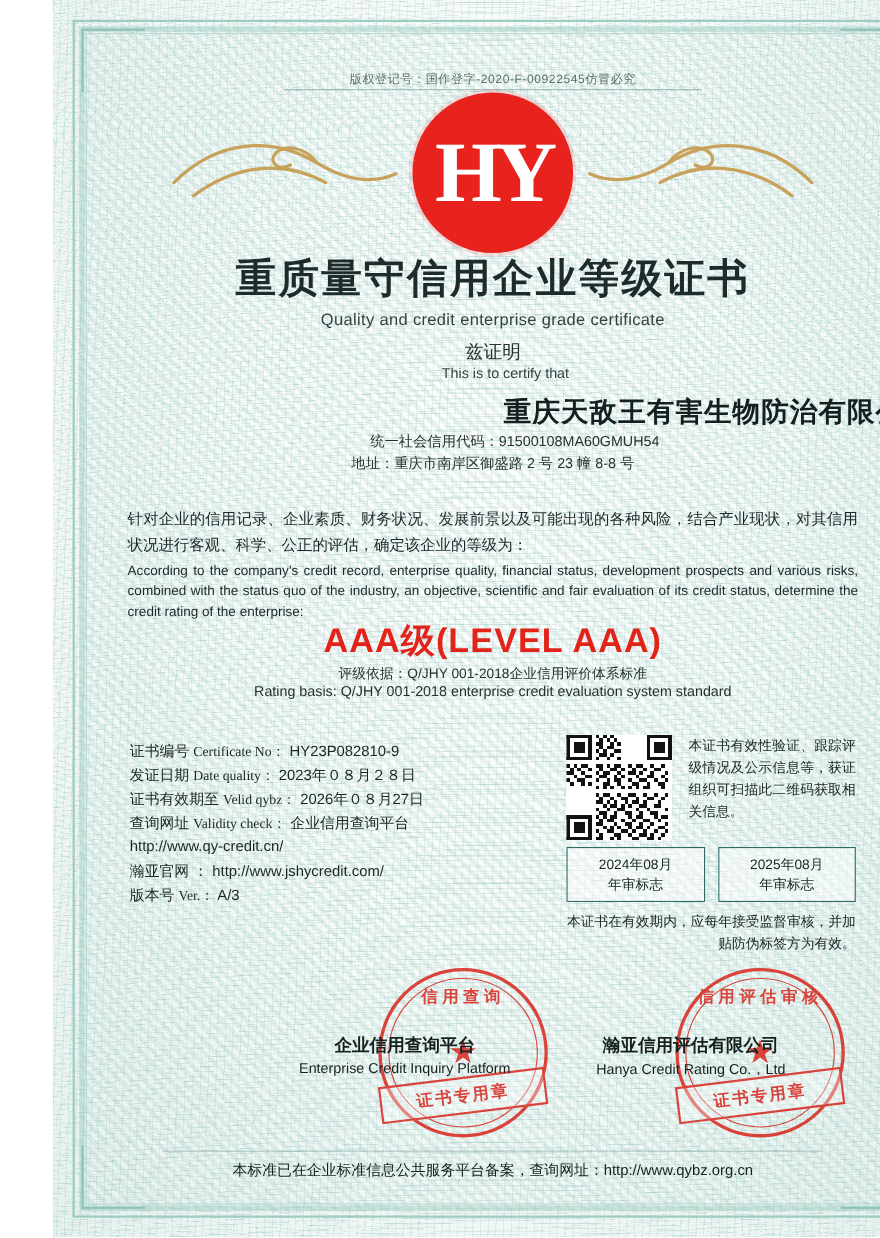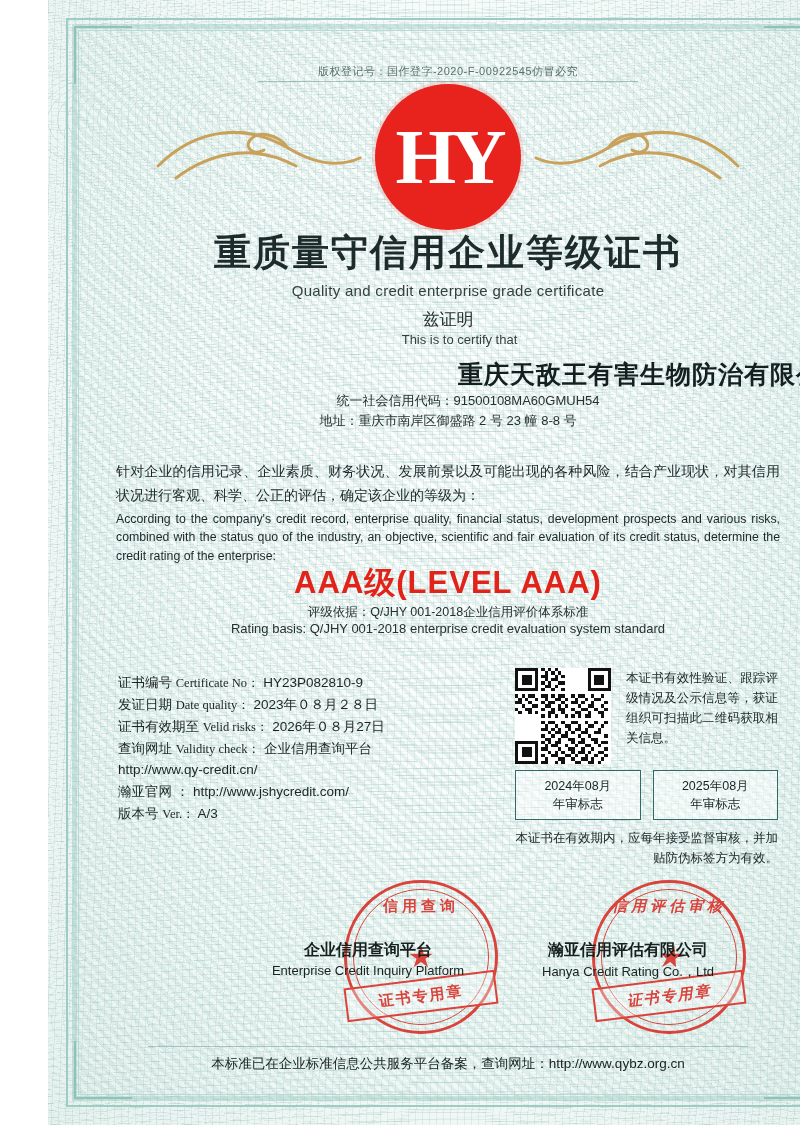--- a/index.html
+++ b/index.html
@@ -158,21 +158,21 @@
     position:absolute;top:828px;left:467px;width:263px;
     font-size:12.5px;color:#1a2524;line-height:1.6;text-align:right;
   }
 
   .seals{position:absolute;top:880px;left:0;right:0;height:150px;}
   .seal{
     position:absolute;width:148px;height:148px;border-radius:50%;
     border:3px solid #d8261d;opacity:.85;
   }
   .seal.left{left:296px;top:0;}
-  .seal.right{left:544px;top:0;font-style:italic;}
+  .seal.right{left:566px;top:0;}
   .seal .inner{position:absolute;inset:6px;border:1px solid #d8261d;border-radius:50%;}
   .seal .star{
     position:absolute;left:50%;top:50%;transform:translate(-50%,-50%);
     color:#d8261d;font-size:30px;line-height:1;
   }
   .seal .arc{
     position:absolute;left:0;right:0;top:14px;text-align:center;
     color:#d8261d;font-size:15px;font-weight:bold;letter-spacing:4px;
   }
   .seal .band{
@@ -259,21 +259,21 @@
       <span class="lbl-en">Certificate No：</span>
       <span>HY23P082810-9</span>
     </div>
     <div class="meta-row">
       <span>发证日期</span>
       <span class="lbl-en">Date quality：</span>
       <span>2023年０８月２８日</span>
     </div>
     <div class="meta-row">
       <span>证书有效期至</span>
-      <span class="lbl-en">Velid risks：</span>
+      <span class="lbl-en">Velid qybz：</span>
       <span>2026年０８月27日</span>
     </div>
     <div class="meta-row">
       <span>查询网址</span>
       <span class="lbl-en">Validity check：</span>
       <span>企业信用查询平台</span>
     </div>
     <div class="meta-row">
       <span>http://www.qy-credit.cn/</span>
     </div>

